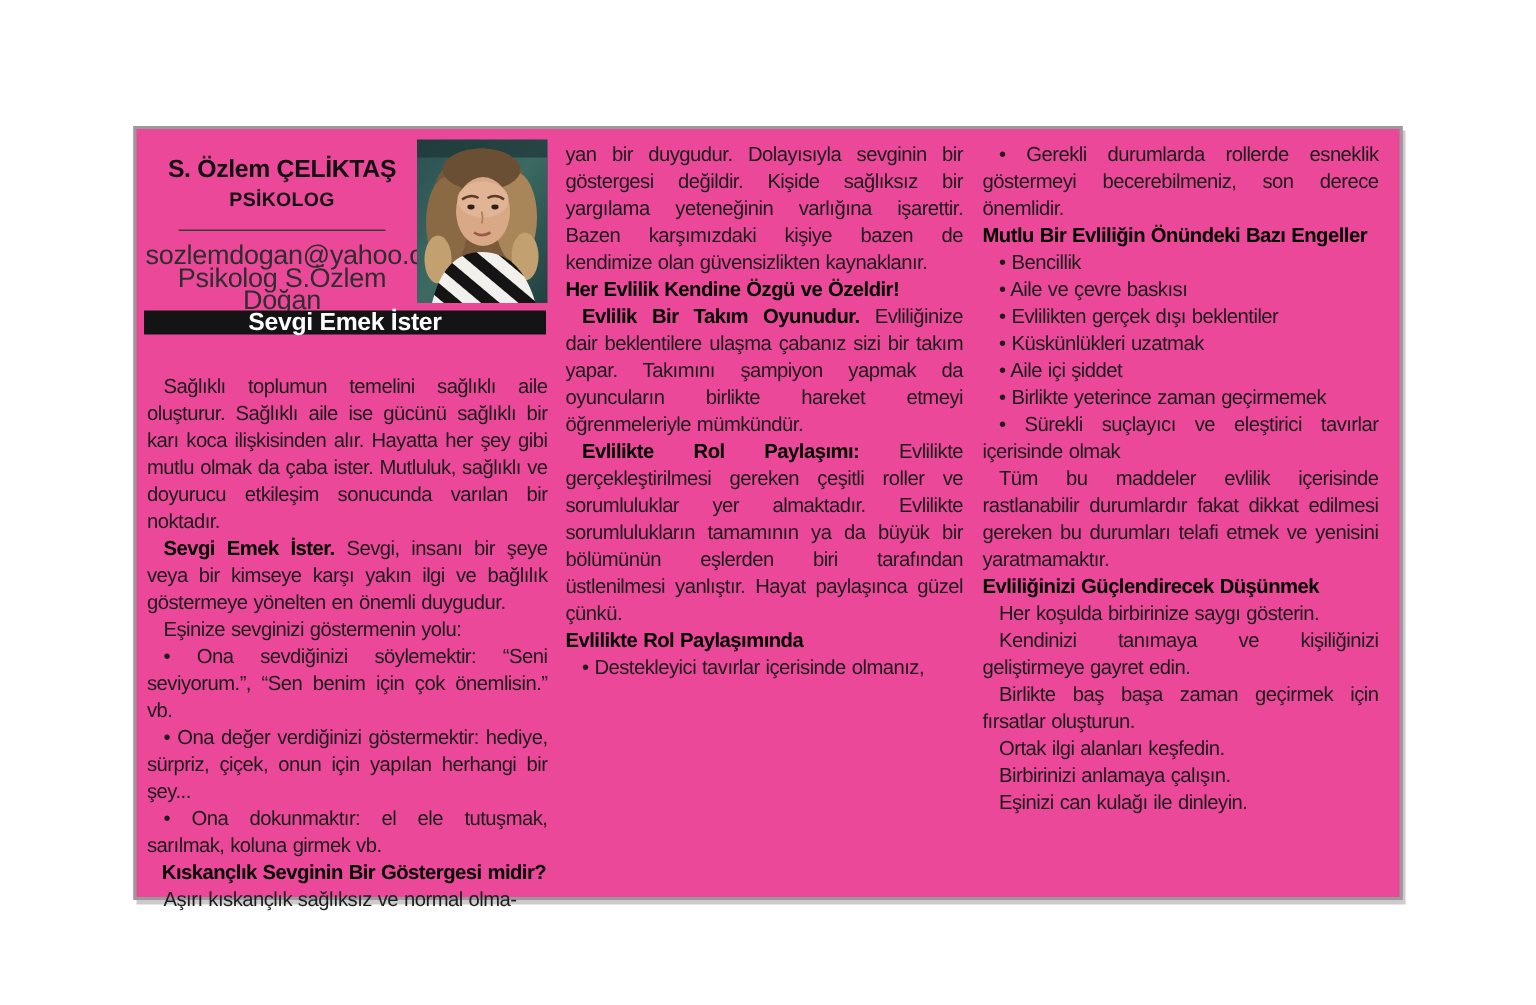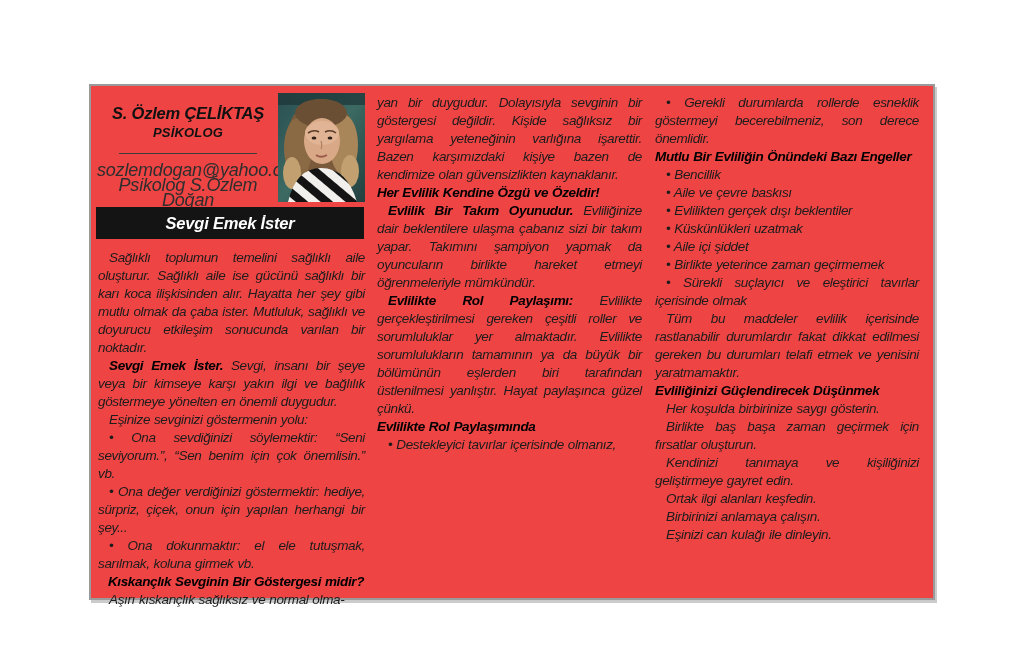--- a/index.html
+++ b/index.html
@@ -2,37 +2,36 @@
 <html><head>
 <meta charset="utf-8">
 <style>
   html,body{margin:0;padding:0;}
   body{
     width:1024px;height:670px;background:#ffffff;position:relative;overflow:hidden;
     font-family:"Liberation Sans","DejaVu Sans",sans-serif;
   }
   .frame{
     position:absolute;left:89px;top:84px;width:846px;height:516px;
-    background:#ef4444;border:2px solid #9a9a9a;box-sizing:border-box;
+    background:#ec4899;border:2px solid #9a9a9a;box-sizing:border-box;
     box-shadow:2px 3px 0 rgba(140,140,140,.45);
-    font-style:italic;
   }
   
   .author-box{
     position:absolute;left:6px;top:6px;width:182px;height:112px;text-align:center;color:#1b1b1b;
   }
   .author-name{margin-top:12px;font-weight:bold;font-size:16.5px;letter-spacing:-0.2px;color:#111;}
   .author-title{margin-top:2px;font-weight:bold;font-size:13px;letter-spacing:0.2px;color:#111;}
   .divider{width:138px;margin:13px auto 9px auto;border-top:1.5px solid #3c3c3c;height:0;}
   .author-email,.author-byline{font-size:18px;line-height:15px;color:#2e2e2e;letter-spacing:-0.2px;}
   .photo{
     position:absolute;left:187px;top:7px;width:87px;height:109px;overflow:hidden;background:#27514f;
   }
   .banner{
-    position:absolute;left:5px;top:121px;width:268px;height:32px;background:#141414;
+    position:absolute;left:5px;top:121px;width:268px;height:16px;background:#141414;
     display:flex;align-items:center;justify-content:center;
   }
   .banner span{color:#ffffff;font-weight:bold;font-size:16.5px;letter-spacing:-0.2px;}
   
   .col{position:absolute;top:8px;width:265px;}
   .col1{left:7px;top:163px;width:267px;}
   .col2{left:286px;}
   .col3{left:564px;width:264px;}
   .col p{
     margin:0;font-size:13.5px;line-height:18px;letter-spacing:-0.35px;
@@ -121,20 +120,20 @@
       <p class="indent"><span>• </span>Bencillik</p>
       <p class="indent"><span>• </span>Aile ve çevre baskısı</p>
       <p class="indent"><span>• </span>Evlilikten gerçek dışı beklentiler</p>
       <p class="indent"><span>• </span>Küskünlükleri uzatmak</p>
       <p class="indent"><span>• </span>Aile içi şiddet</p>
       <p class="indent"><span>• </span>Birlikte yeterince zaman geçirmemek</p>
       <p class="indent"><span>• </span>Sürekli suçlayıcı ve eleştirici tavırlar içerisinde olmak</p>
       <p class="indent">Tüm bu maddeler evlilik içerisinde rastlanabilir durumlardır fakat dikkat edilmesi gereken bu durumları telafi etmek ve yenisini yaratmamaktır.</p>
       <p class="center">Evliliğinizi Güçlendirecek Düşünmek</p>
       <p class="indent">Her koşulda birbirinize saygı gösterin.</p>
+      <p class="indent">Kendinizi tanımaya ve kişiliğinizi geliştirmeye gayret edin.</p>
       <p class="indent">Birlikte baş başa zaman geçirmek için fırsatlar oluşturun.</p>
-      <p class="indent">Kendinizi tanımaya ve kişiliğinizi geliştirmeye gayret edin.</p>
       <p class="indent">Ortak ilgi alanları keşfedin.</p>
       <p class="indent">Birbirinizi anlamaya çalışın.</p>
       <p class="indent">Eşinizi can kulağı ile dinleyin.</p>
     </div>
 
 </div>
 
 </body></html>

